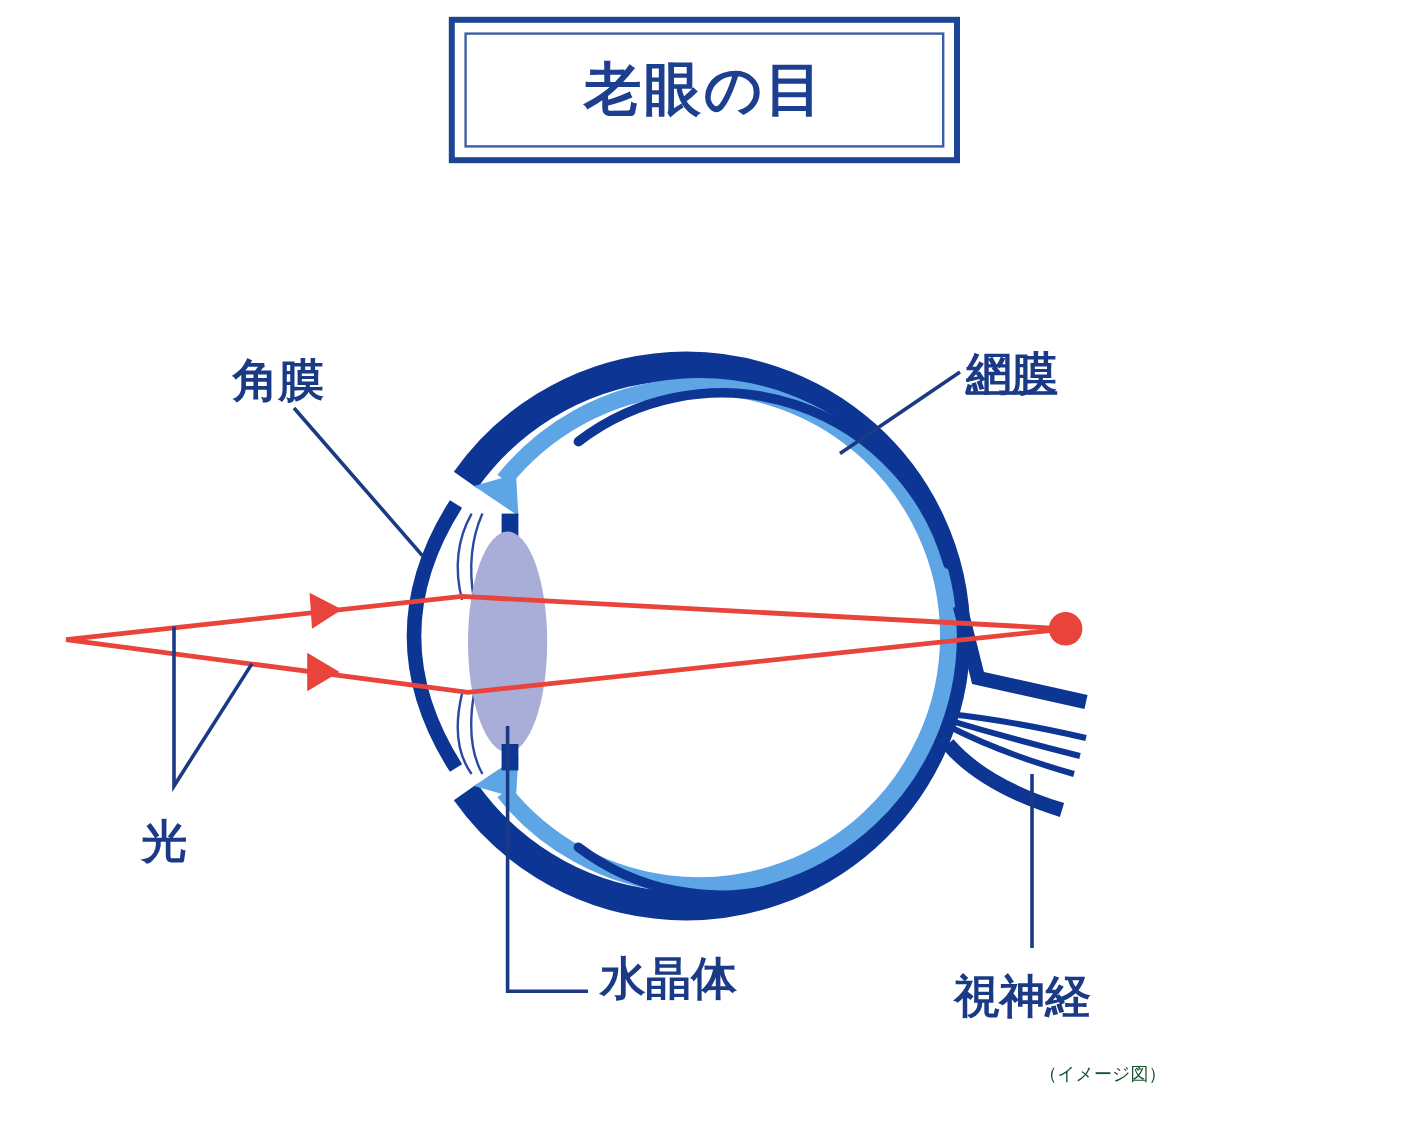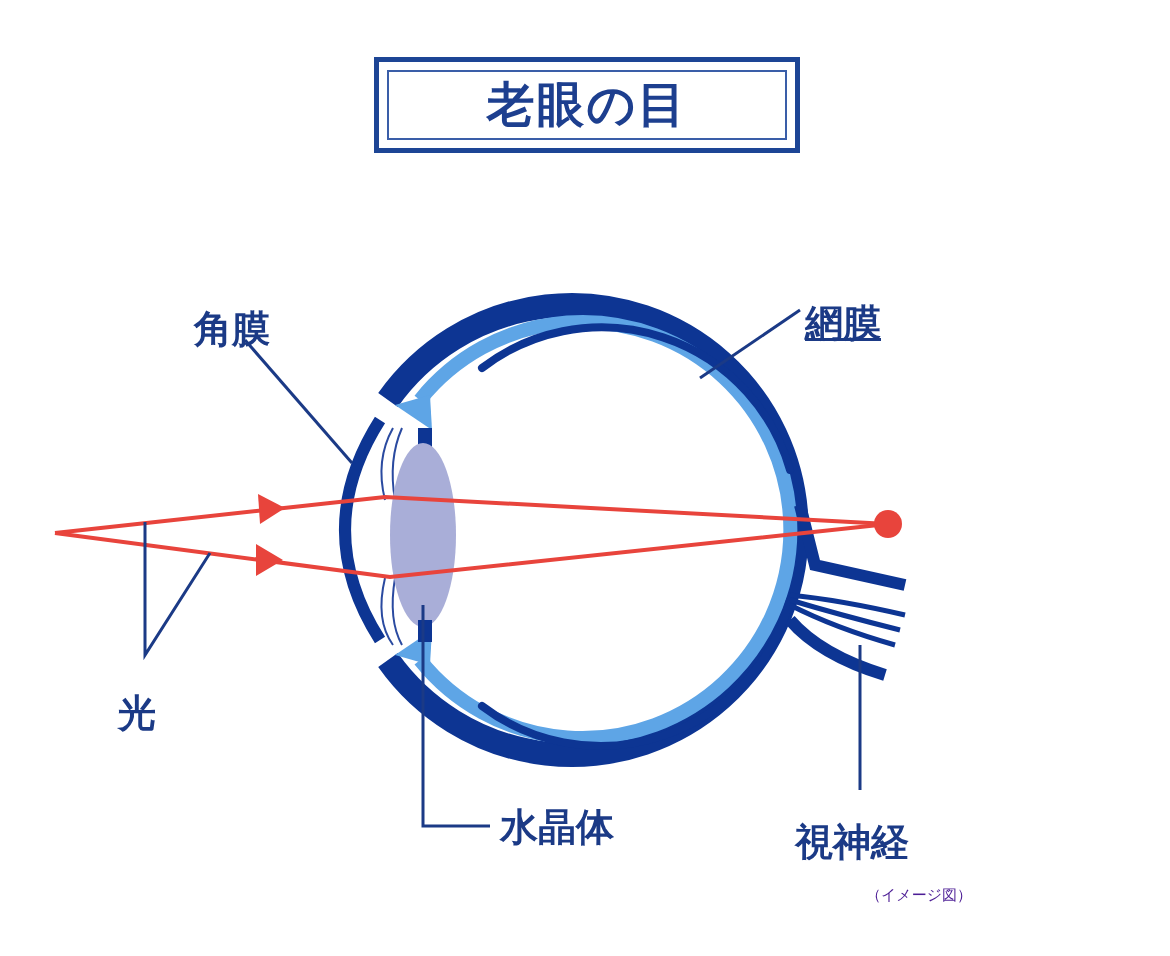--- a/index.html
+++ b/index.html
@@ -1,25 +1,25 @@
 <!DOCTYPE html>
 <html><head>
 <meta charset="utf-8">
 <style>
   html, body { margin:0; padding:0; background:#ffffff; }
   body { width:1170px; height:956px; position:relative; overflow:hidden;
          font-family:"DejaVu Sans", sans-serif; }
-  .title-box { position:absolute; left:374px; top:14px; width:426px; height:96px;
-               box-sizing:border-box; border:5px solid #1d4595; background:#fff;margin-top:43px; }
+  .title-box { position:absolute; left:374px; top:14px; width:426px; height:122px;
+               box-sizing:border-box; border:5px solid #1d4595; background:#fff; }
   .title-inner { position:absolute; left:8px; top:8px; right:8px; bottom:8px;
                  border:2px solid #3a5ea8; display:flex; align-items:center; justify-content:center; }
   .title-text { font-size:48px; font-weight:bold; color:#1d3f8f; letter-spacing:2px; }
   svg.diagram { position:absolute; left:0; top:0; }
-  .lbl { position:absolute; font-weight:bold; color:#1b3a86; font-size:38px; white-space:nowrap;margin-top:12px; }
-  .note { position:absolute; font-size:15px; color:#4c1d95; white-space:nowrap; }
+  .lbl { position:absolute; font-weight:bold; color:#1b3a86; font-size:38px; white-space:nowrap; }
+  .note { position:absolute; font-size:15px; color:#14532d; white-space:nowrap; }
 </style>
 </head>
 <body>
 
 <div class="title-box">
   <div class="title-inner">
     <span class="title-text">老眼の目</span>
   </div>
 </div>
 

